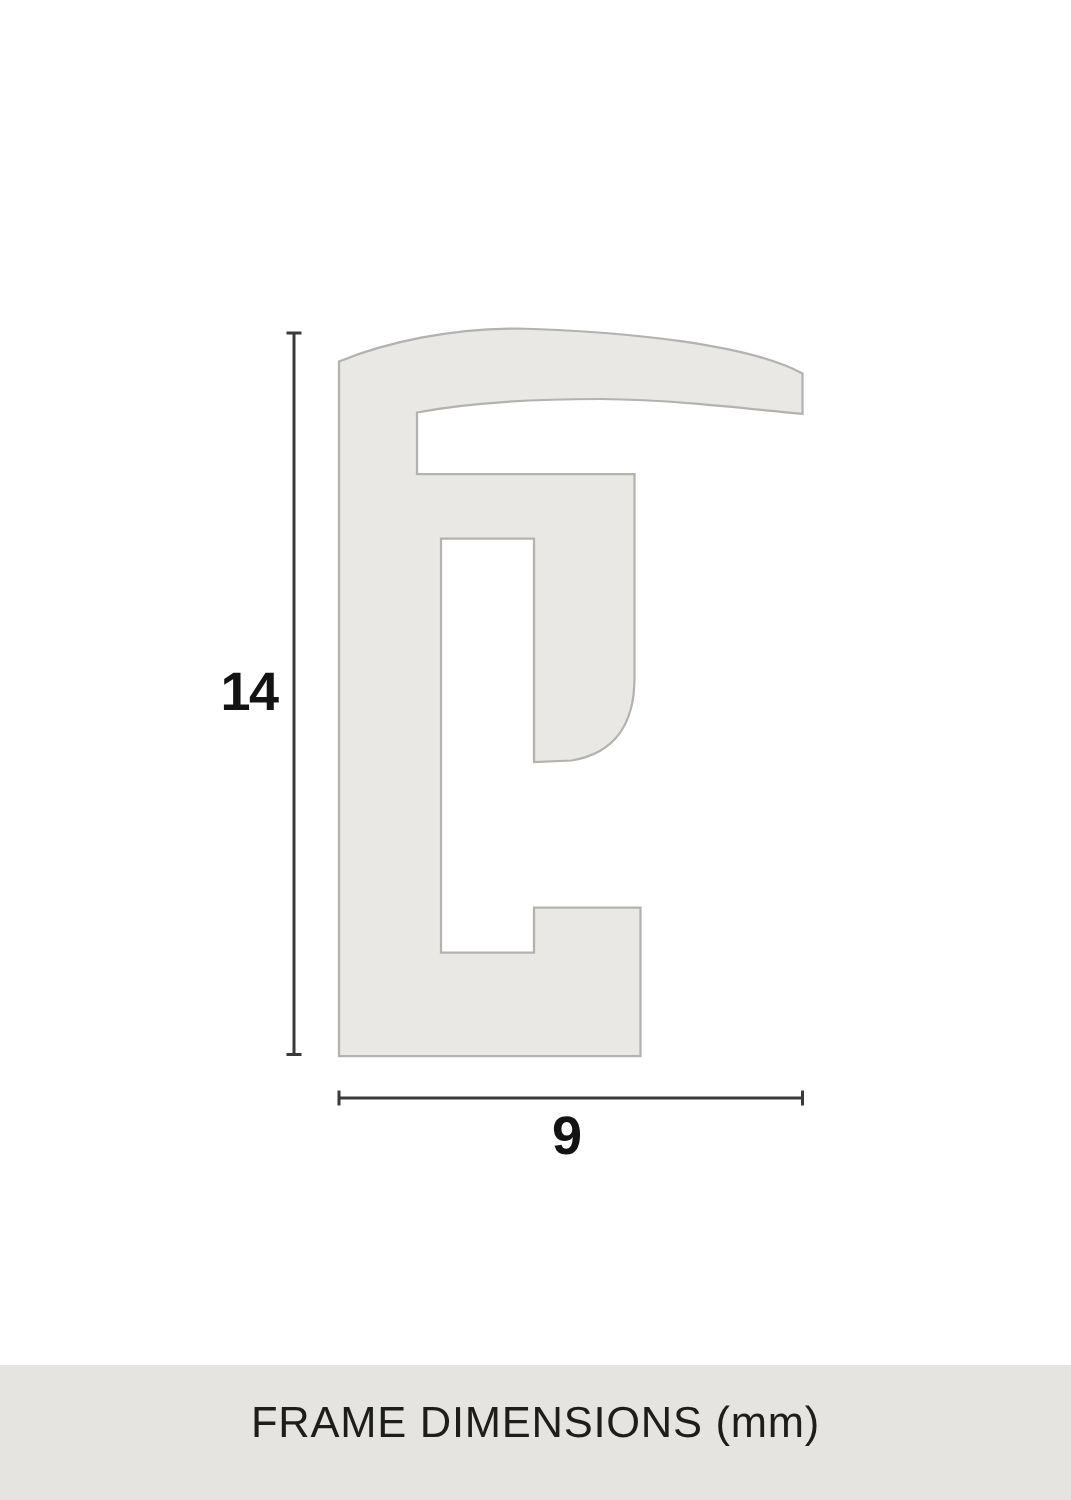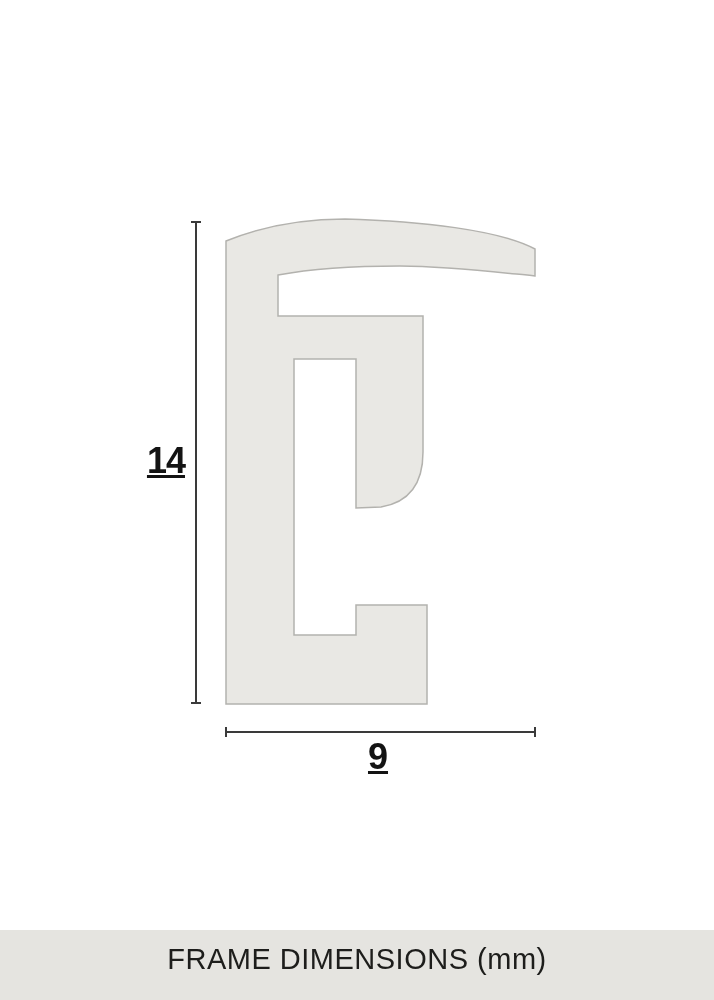--- a/index.html
+++ b/index.html
@@ -20,39 +20,38 @@
     top: 0;
     display: block;
   }
   .dim-label {
     position: absolute;
     font-weight: 700;
     font-size: 36px;
     line-height: 1;
     color: #131313;
     letter-spacing: -1px;
-    text-decoration: underline;
   }
   .height-label {
     top: 461px;
     right: 529px;
     transform: translateY(-50%);
   }
   .width-label {
     left: 378px;
     top: 757px;
     transform: translate(-50%, -50%);
     letter-spacing: 0;
   }
   .footer-bar {
     position: absolute;
     left: 0;
     bottom: 0;
     width: 100%;
-    height: 70px;
+    height: 90px;
     background: #e5e4e0;
     display: flex;
     align-items: center;
     justify-content: center;
     box-sizing: border-box;
     padding-bottom: 12px;
   }
   .footer-caption {
     font-size: 29px;
     letter-spacing: 0.5px;

